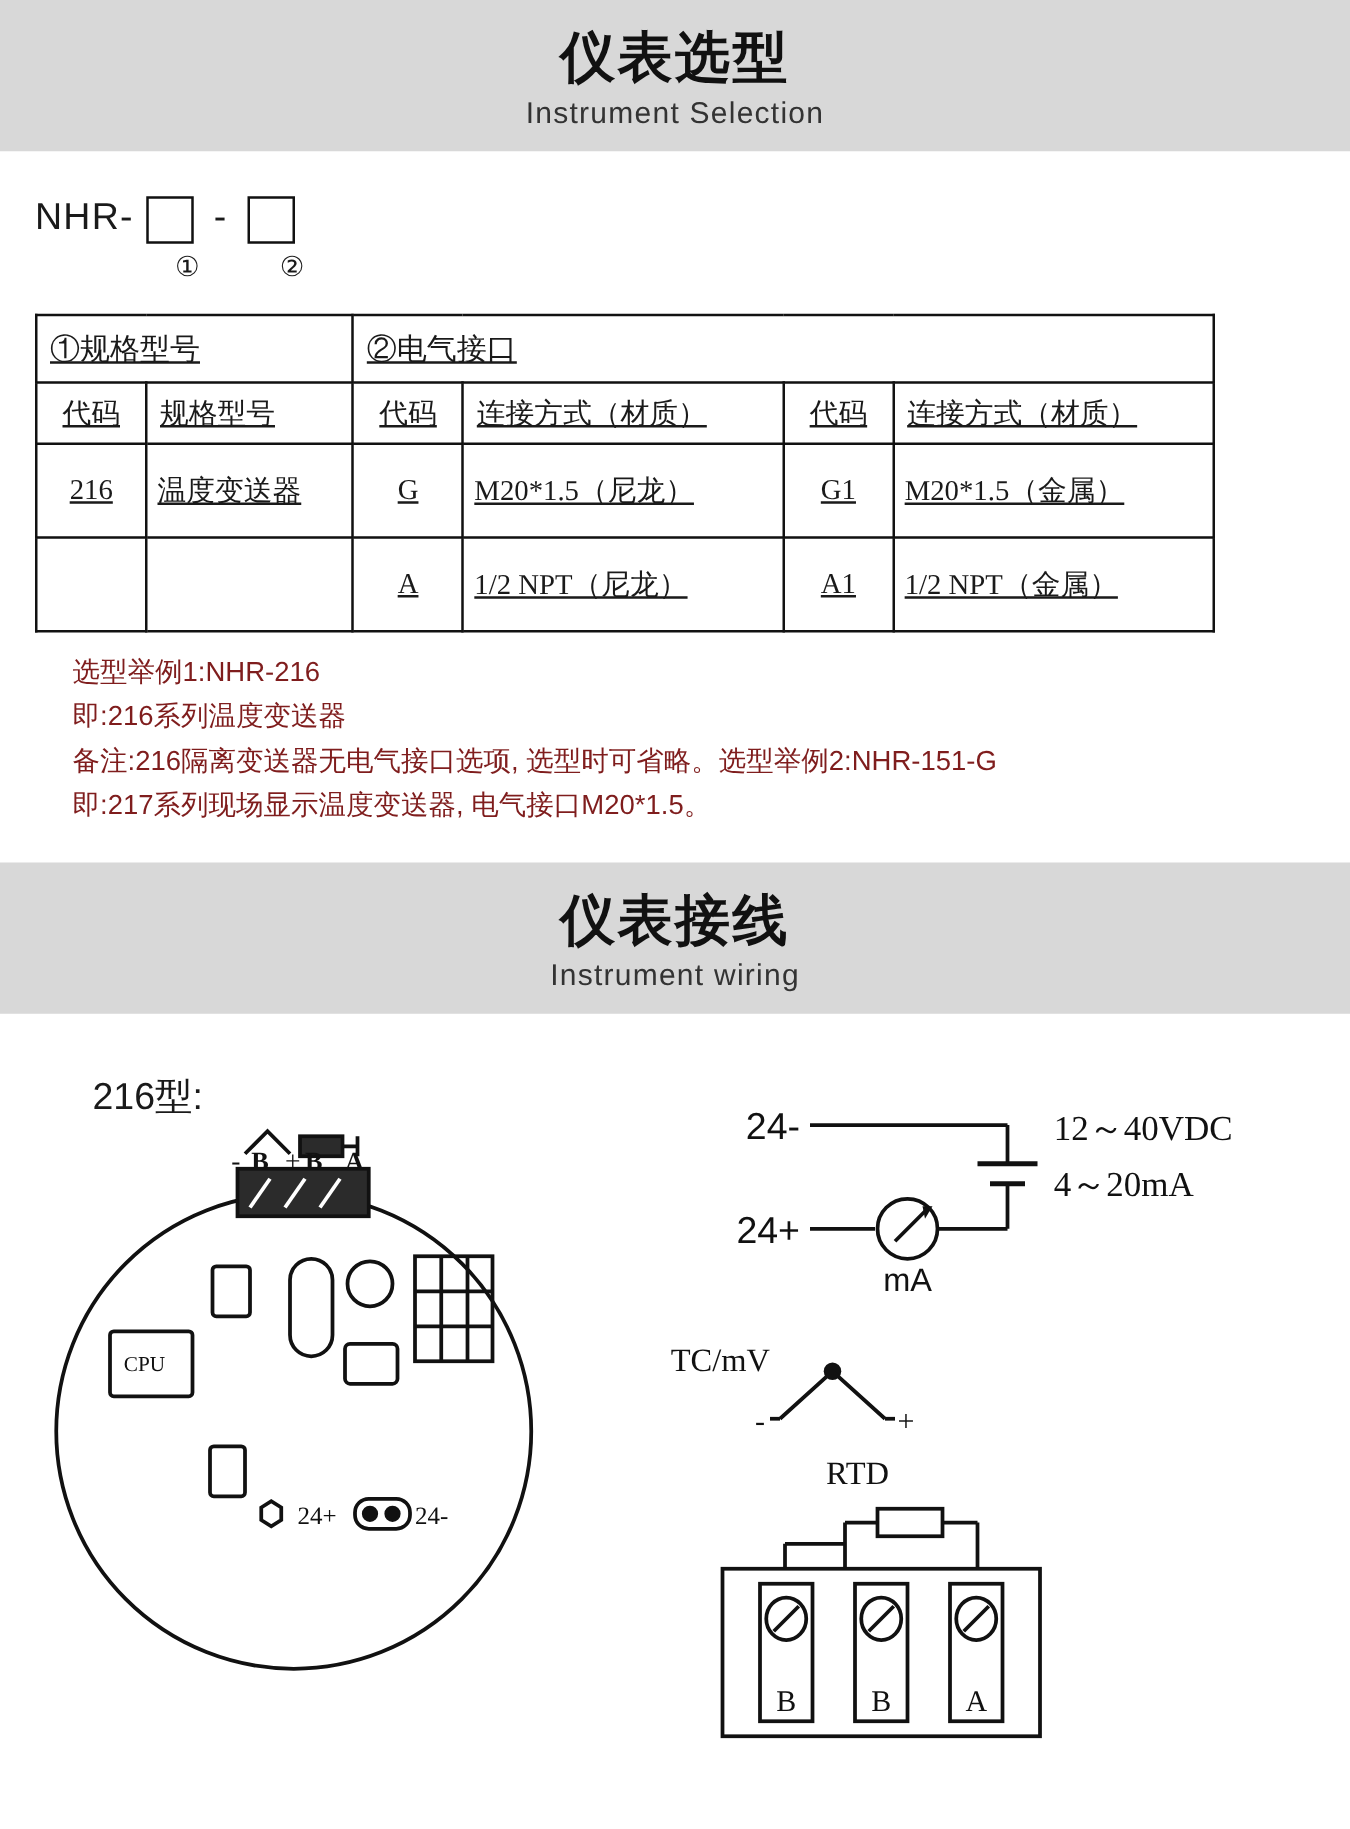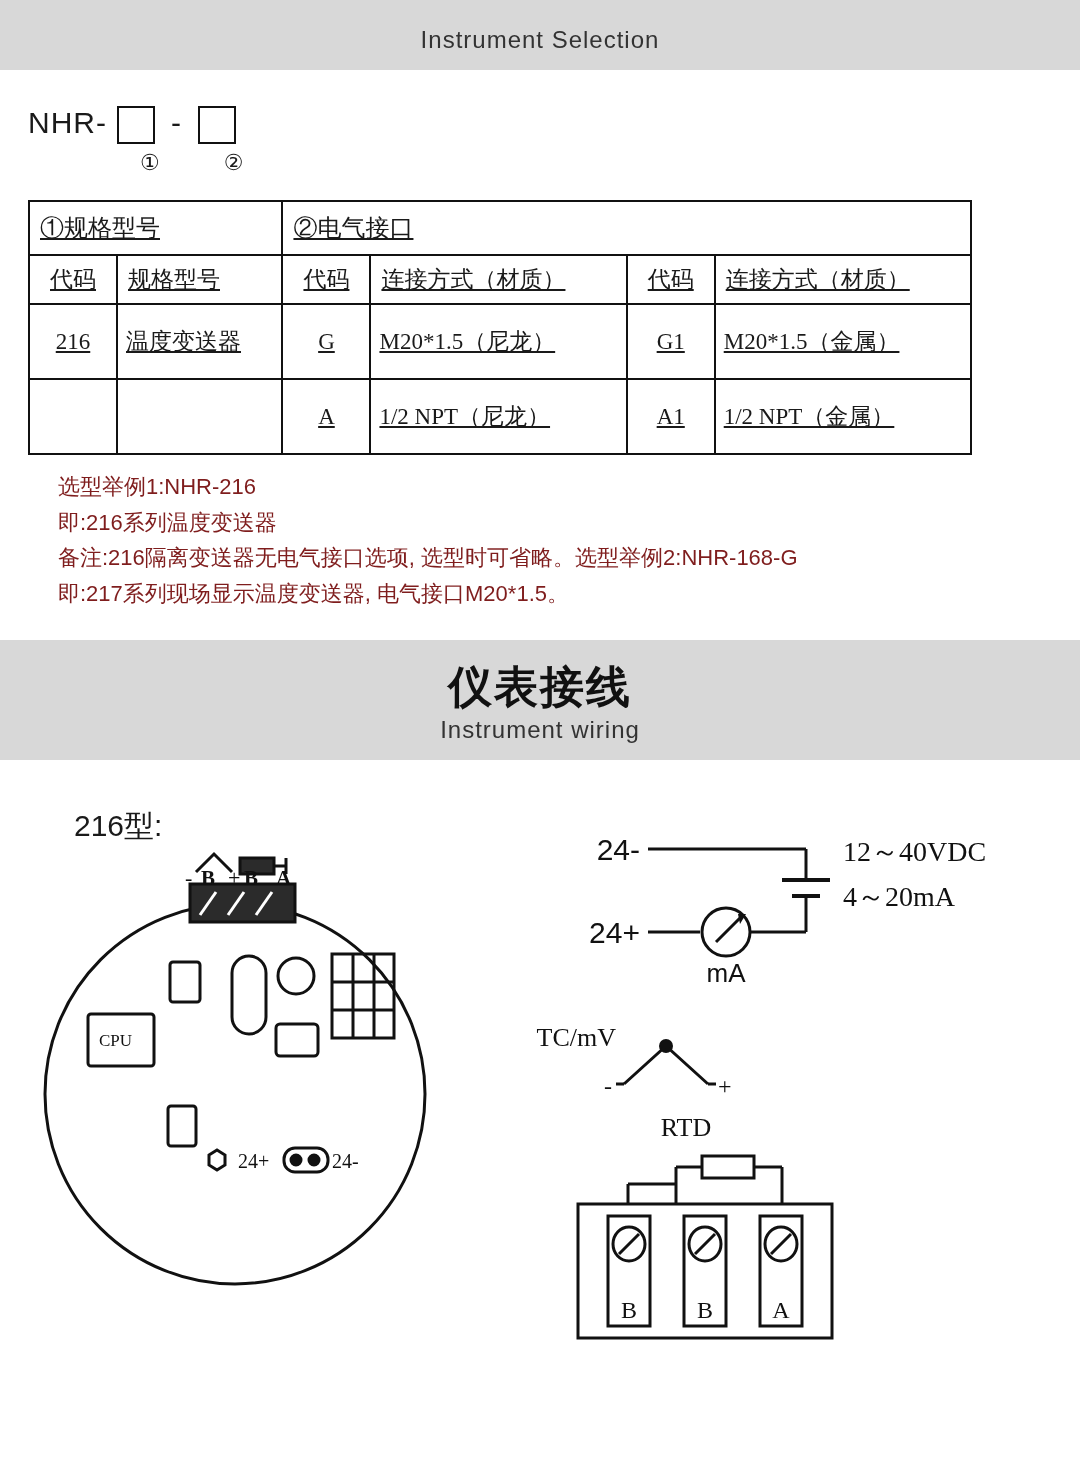--- a/index.html
+++ b/index.html
@@ -117,20 +117,21 @@
   }
   .svg-wrap { position: absolute; left: 0; top: 0; }
 
   .spacer-1 { height: 28px; }
   .spacer-2 { height: 24px; }
 </style>
 </head>
 <body>
 
 <div class="banner">
+  <div class="cn">仪表选型</div>
   <div class="en">Instrument Selection</div>
 </div>
 
 <div class="model-area">
   <div class="model-row">
     <span class="model-prefix">NHR-</span>
     <span class="box"></span>
     <span class="dash">-</span>
     <span class="box"></span>
   </div>
@@ -169,21 +170,21 @@
     <td>1/2 NPT（尼龙）</td>
     <td class="center">A1</td>
     <td>1/2 NPT（金属）</td>
   </tr>
 </tbody>
   </table>
 
 <div class="notes">
   <div>选型举例1:NHR-216</div>
   <div>即:216系列温度变送器</div>
-  <div>备注:216隔离变送器无电气接口选项, 选型时可省略。选型举例2:NHR-168-G</div>
+  <div>备注:216隔离变送器无电气接口选项, 选型时可省略。选型举例2:NHR-151-G</div>
   <div>即:217系列现场显示温度变送器, 电气接口M20*1.5。</div>
 </div>
 
 <div class="spacer-1"></div>
 
 <div class="banner">
   <div class="cn">仪表接线</div>
   <div class="en">Instrument wiring</div>
 </div>
 

